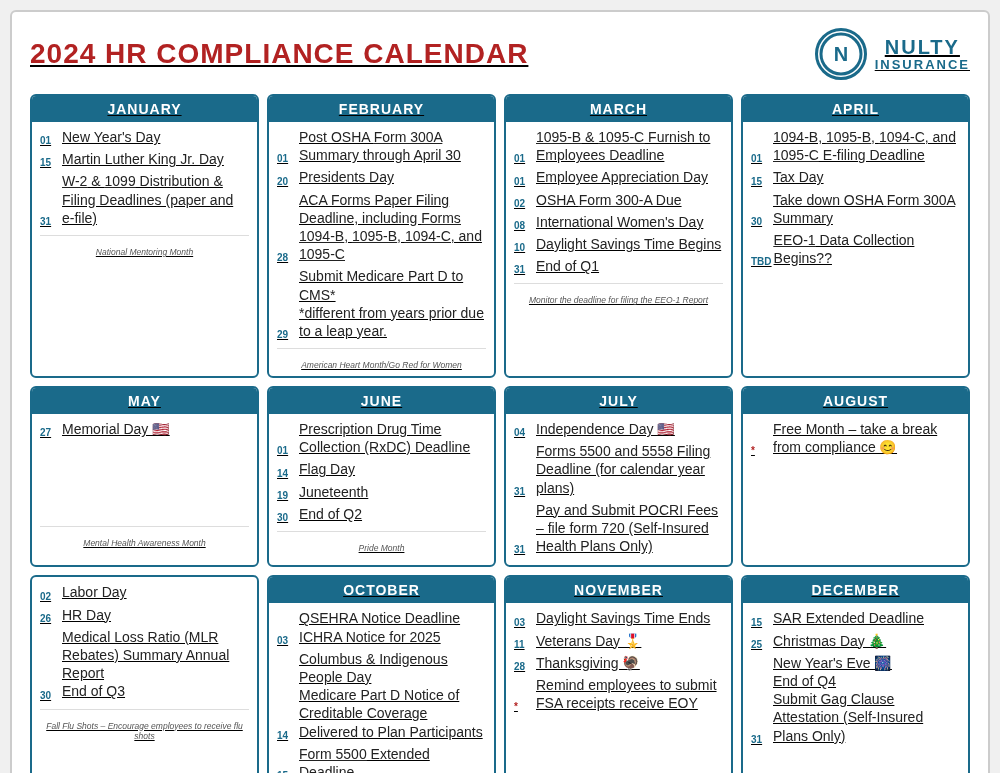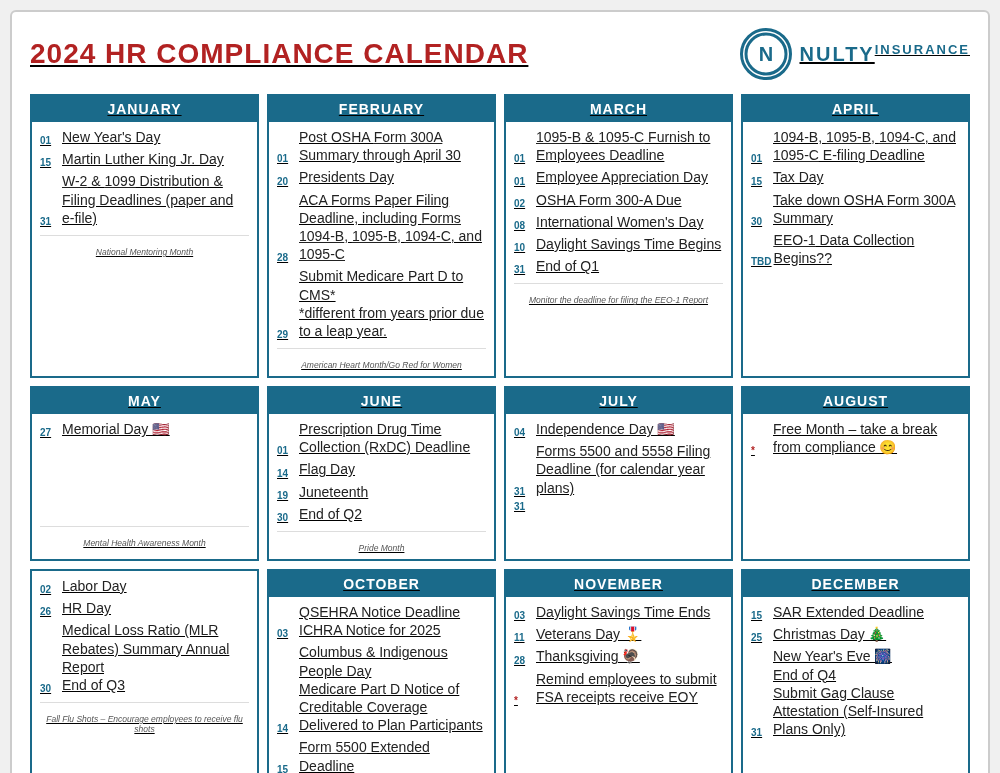--- a/index.html
+++ b/index.html
@@ -46,21 +46,23 @@
       border: 3px solid #1a6a8a;
       display: flex;
       align-items: center;
       justify-content: center;
       font-size: 22px;
       font-weight: 900;
       color: #1a6a8a;
     }
     .logo-text {
       display: flex;
+      flex-direction: column;
       line-height: 1.1;
+      align-items: center;
     }
     .logo-name {
       font-size: 20px;
       font-weight: 900;
       color: #1a6a8a;
       letter-spacing: 2px;
     }
     .logo-sub {
       font-size: 13px;
       font-weight: 700;
@@ -68,21 +70,21 @@
       letter-spacing: 2px;
     }
     .calendar-grid {
       display: grid;
       grid-template-columns: repeat(4, 1fr);
       grid-template-rows: repeat(3, auto);
       gap: 8px;
     }
     .month-card {
       border: 2px solid #1a6a8a;
-      border-radius: 0;
+      border-radius: 6px;
       overflow: hidden;
       background: white;
     }
     .month-header {
       background: #1a6a8a;
       color: white;
       text-align: center;
       font-size: 14px;
       font-weight: 900;
       padding: 5px 0;
@@ -301,20 +303,21 @@
             <div class="event-row">
               <span class="event-day">04</span>
               <span class="event-text">Independence Day 🇺🇸</span>
             </div>
             <div class="event-row">
               <span class="event-day">31</span>
               <span class="event-text"><u>Forms 5500 and 5558</u> Filing Deadline (for calendar year plans)</span>
             </div>
             <div class="event-row">
               <span class="event-day">31</span>
+              <span class="event-text">Pay and Submit POCRI Fees – file form 720 (Self-Insured Health Plans Only)</span>
             </div>
           </div>
         </div>
       </div>
       <div class="month-card">
         <div class="month-header">AUGUST</div>
         <div class="month-body">
           <div class="month-events">
             <div class="event-row">
               <span class="star-day">*</span>

